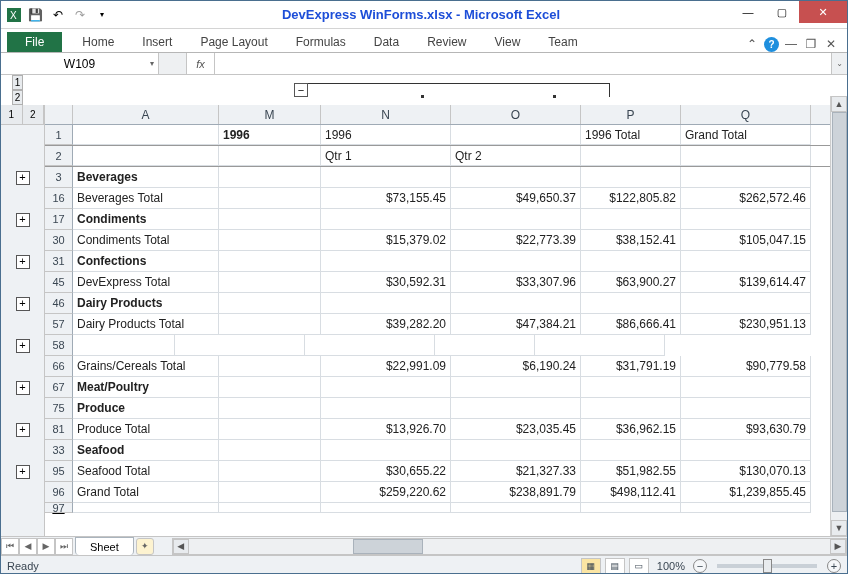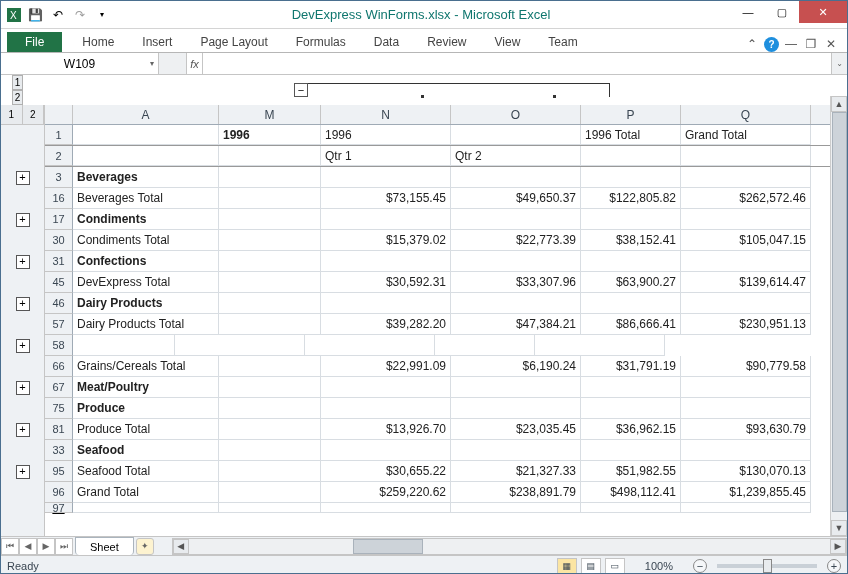--- a/index.html
+++ b/index.html
@@ -2,39 +2,39 @@
 <html><head>
 <meta charset="utf-8">
 <style>
 * { margin: 0; padding: 0; box-sizing: border-box; font-family: "Segoe UI", Tahoma, sans-serif; }
 body { background: #fff; width: 848px; height: 574px; overflow: hidden; border: 1px solid #4a6f8f; position: relative; }
 
 
 .titlebar { height: 28px; background: #fff; display: flex; align-items: center; border-bottom: 1px solid #d4d4d4; }
 .qat { display: flex; align-items: center; gap: 4px; padding-left: 4px; }
 .qat-icon { width: 18px; height: 18px; display: flex; align-items: center; justify-content: center; font-size: 12px; }
-.title { flex: 1; text-align: center; font-size: 13px; color: #0f766e; }
+.title { flex: 1; text-align: center; font-size: 13px; color: #1d4ed8; font-weight: bold; }
 .winbtns { display: flex; height: 100%; }
 .winbtn { width: 34px; height: 22px; display: flex; align-items: center; justify-content: center; font-size: 11px; cursor: default; }
 .winbtn.close { background: #c75050; color: #fff; width: 48px; }
 
 
 .ribbon { height: 24px; display: flex; align-items: flex-end; background: #fff; border-bottom: 1px solid #b6b6b6; padding-left: 6px; }
 .file-tab { background: #217346; color: #fff; padding: 3px 18px; font-size: 12px; margin-right: 6px; }
 .tab { padding: 3px 14px; font-size: 12px; color: #444; }
 .ribbon-right { margin-left: auto; display: flex; gap: 4px; padding-right: 8px; align-items: center; }
 .rib-icon { width: 16px; height: 16px; display:flex; align-items:center; justify-content:center; font-size:12px; color:#555;}
 .help-icon { background:#1e8fde; color:#fff; border-radius:50%; width:15px; height:15px; font-size:10px; font-weight:bold;}
 
 
 .fbar { height: 22px; display: flex; align-items: stretch; border-bottom: 1px solid #c5c5c5; background:#f3f3f3;}
 .namebox { width: 158px; border-right: 1px solid #c5c5c5; display:flex; align-items:center; justify-content:center; font-size:12px; background:#fff; position:relative;}
 .namebox-arrow { position:absolute; right:4px; font-size:8px; color:#666;}
 .fxcell { width:28px; border-right:1px solid #c5c5c5; display:flex; align-items:center; justify-content:center; font-size:11px; font-style:italic; color:#666; background:#eef0f2;}
-.fxcell2 { width:16px; border-right:1px solid #c5c5c5; display:flex; align-items:center; justify-content:center; font-size:11px; font-style:italic; color:#555; background:#fff;}
+.fxcell2 { width:28px; border-right:1px solid #c5c5c5; display:flex; align-items:center; justify-content:center; font-size:11px; font-style:italic; color:#555; background:#fff;}
 .finput { flex:1; background:#fff; border:none; font-size:12px; padding-left:4px;}
 .fbar-expand { width:16px; border-left:1px solid #c5c5c5; display:flex; align-items:center; justify-content:center; font-size:8px; color:#666; background:#eef0f2;}
 
 
 .grid-wrap { position: relative; height: 461px; background:#fff; overflow:hidden;}
 .outline-cols { height: 30px; display:flex; }
 .corner-outline { width: 44px; }
 .col-out-bar { flex:1; position:relative; display:flex; align-items:center;}
 .col-out-btns { display:flex; flex-direction:column; width:22px; font-size:10px;}
 .col-out-btns span { height:15px; border:1px solid #b0b0b0; display:flex; align-items:center; justify-content:center; background:#e8ebee; margin-left:11px;}
@@ -399,20 +399,20 @@
     <div class="hsb-r">▶</div>
   </div>
 </div>
 
 <div class="statusbar">
   <span>Ready</span>
   <div class="status-right">
     <div class="view-btn active">▦</div>
     <div class="view-btn">▤</div>
     <div class="view-btn">▭</div>
-    <span style="margin:0 16px">100%</span>
+    <span style="margin:0 4px">100%</span>
     <div class="zoom-btn">−</div>
     <div class="zoom-slider">
         <div class="zoom-thumb"></div>
       </div>
     <div class="zoom-btn">+</div>
   </div>
 </div>
 
 </body></html>

